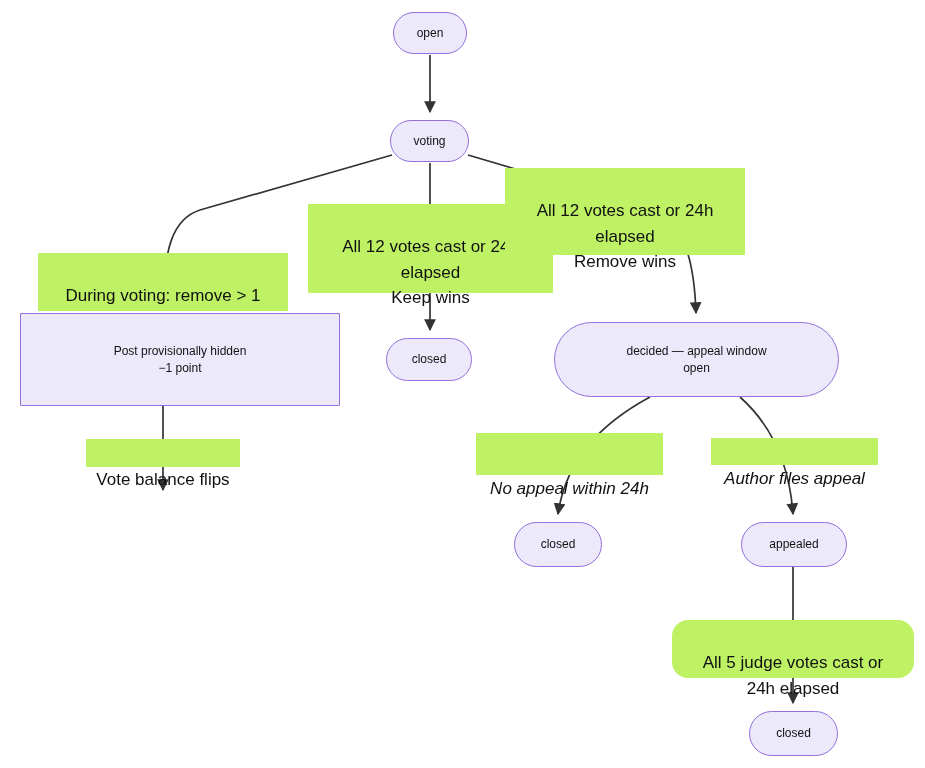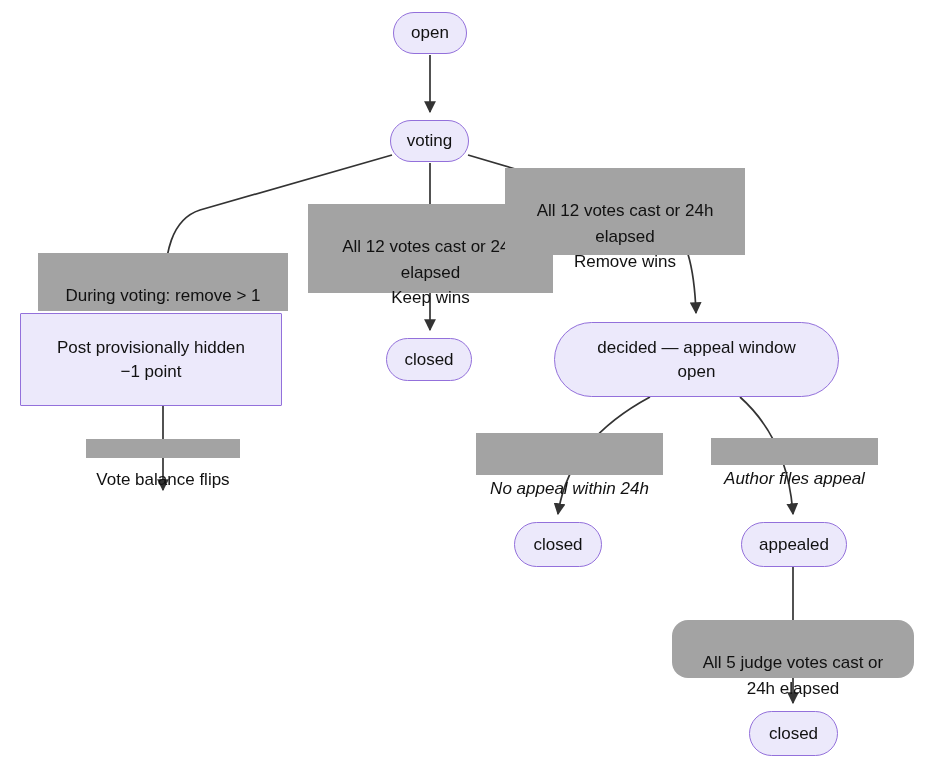--- a/index.html
+++ b/index.html
@@ -30,36 +30,36 @@
   .node {
     position: absolute;
     box-sizing: border-box;
     background: #ECE9FB;
     border: 1.6px solid #9370DB;
     color: #111111;
     display: flex;
     align-items: center;
     justify-content: center;
     text-align: center;
-    font-size: 17px;
+    font-size: 12px;
     line-height: 1.38;
     z-index: 3;
     white-space: pre-line;
     padding: 2px 8px;
   }
   .node.stadium {
     border-radius: 999px;
   }
   .node.rect {
     border-radius: 1px;
   }
   .edge-label {
     position: absolute;
     box-sizing: border-box;
-    background: #a3a3a3;
+    background: #bef264;
     color: #111111;
     font-size: 17px;
     line-height: 1.52;
     text-align: center;
     white-space: pre-line;
     padding: 4px 9px;
     z-index: 2;
   }
   .edge-label.lifted {
     z-index: 4;
@@ -95,21 +95,21 @@
   </svg>
 
   <div class="node stadium" style="left:393px; top:12px; width:74px; height:42px;">
     <span>open</span>
   </div>
 
   <div class="node stadium" style="left:390px; top:120px; width:79px; height:42px;">
     <span>voting</span>
   </div>
 
-  <div class="node rect" style="left:20px; top:313px; width:262px; height:93px;">
+  <div class="node rect" style="left:20px; top:313px; width:320px; height:93px;">
     <span>Post provisionally hidden
 −1 point</span>
   </div>
 
 
   <div class="node stadium" style="left:386px; top:338px; width:86px; height:43px;">
     <span>closed</span>
   </div>
 
   <div class="node stadium" style="left:554px; top:322px; width:285px; height:75px;">
@@ -139,21 +139,21 @@
 elapsed
 Keep wins</span>
   </div>
 
   <div class="edge-label lifted" style="left:505px; top:168px; width:240px; height:87px;">
     <span>All 12 votes cast or 24h
 elapsed
 Remove wins</span>
   </div>
 
-  <div class="edge-label" style="left:86px; top:439px; width:154px; height:19px; padding:2px 8px;">
+  <div class="edge-label" style="left:86px; top:439px; width:154px; height:28px; padding:2px 8px;">
     <span>Vote balance flips</span>
   </div>
 
   <div class="edge-label" style="left:476px; top:433px; width:187px; height:42px; padding:17px 8px;font-style:italic;">
     <span>No appeal within 24h</span>
   </div>
 
   <div class="edge-label" style="left:711px; top:438px; width:167px; height:27px; padding:2px 8px;font-style:italic;">
     <span>Author files appeal</span>
   </div>

